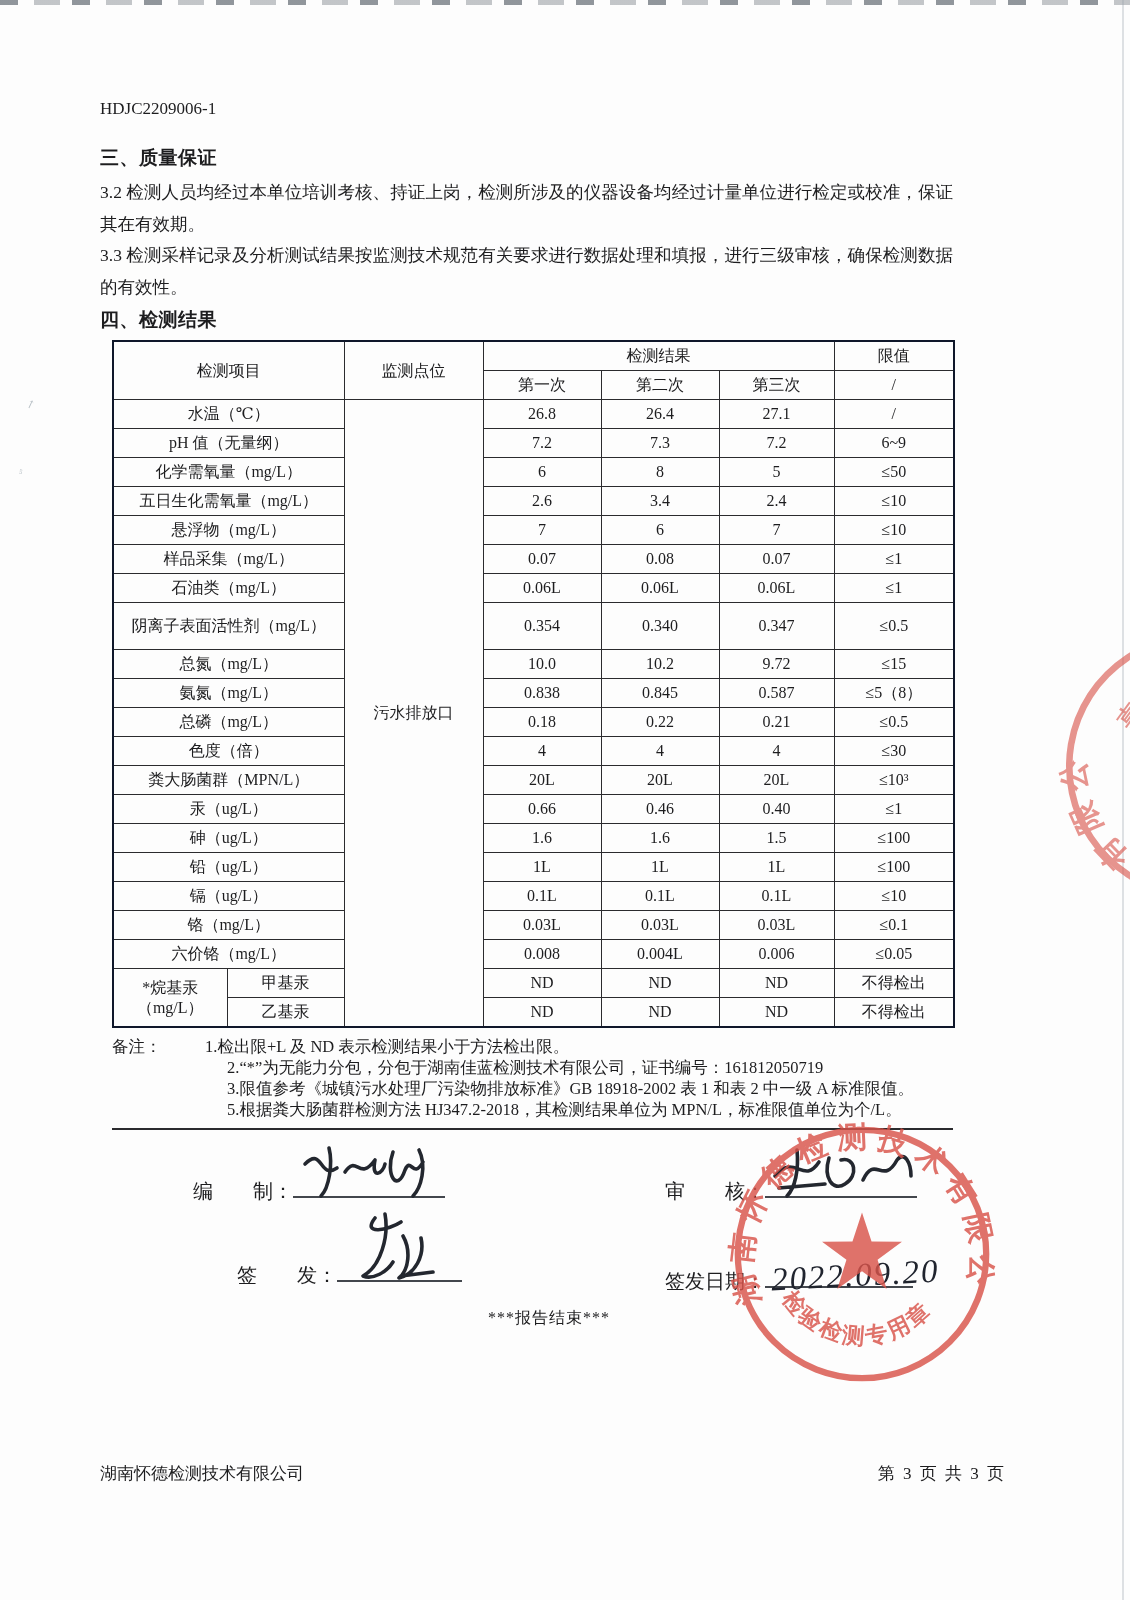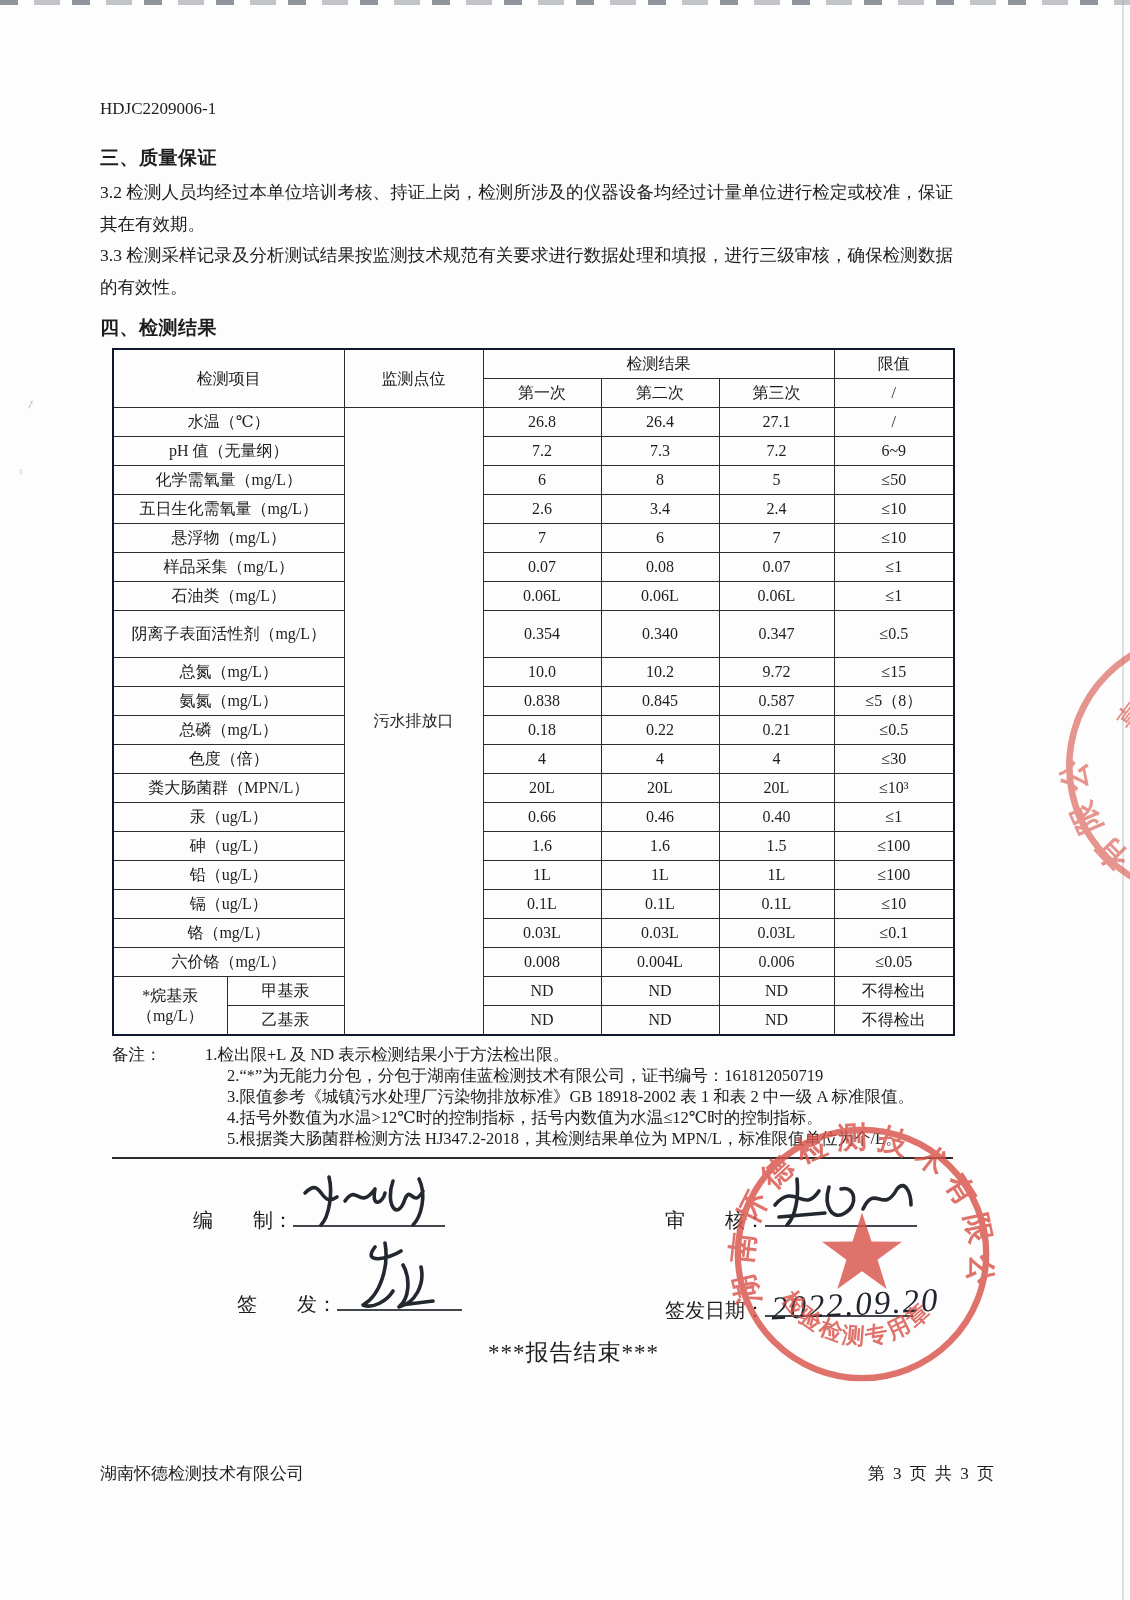--- a/index.html
+++ b/index.html
@@ -14,21 +14,21 @@
   .scan-top{position:absolute;top:0;left:0;width:100%;height:5px;
     background:repeating-linear-gradient(90deg,rgba(45,55,66,.65) 0 18px,rgba(45,55,66,0) 18px 34px,rgba(45,55,66,.35) 34px 60px,rgba(45,55,66,0) 60px 72px);
     opacity:.8;}
   .scan-right{position:absolute;top:0;right:6px;width:2px;height:100%;background:rgba(150,160,170,.30);}
   .scan-mark{position:absolute;color:rgba(125,140,152,.55);font-size:11px;}
   
   .content{position:absolute;left:100px;top:15px;width:853px;}
   .doc-header{display:flex;justify-content:space-between;align-items:baseline;padding-top:84px;font-size:17px;}
   .sec-title{font-size:19px;font-weight:bold;margin:26px 0 6px 0;letter-spacing:.5px;}
   .para{margin:0;font-size:17.5px;line-height:31.5px;text-align:justify;}
-  .sec-title.second{margin-top:12px;}
+  .sec-title.second{margin-top:4px;}
   
   table.results{border-collapse:collapse;margin:7px 0 0 12px;width:841px;table-layout:fixed;
     font-size:16px;}
   table.results th,table.results td{
     border:1px solid #2b2b2e;text-align:center;vertical-align:middle;
     padding:1px 2px;height:26px;font-weight:normal;line-height:1.25;}
   table.results{border:2px solid #0f172a;}
   table.results thead th{height:26px;}
   tr.tall td{height:44px;}
   td.prewrap{white-space:pre-line;}
@@ -45,24 +45,24 @@
   .sig-reviewed{left:565px;top:48px;}
   .sig-issued{left:93px;top:132px;margin-left:44px;}
   .sig-date{left:565px;top:138px;}
   .sig-line{display:inline-block;position:relative;border-bottom:2px solid #43474d;vertical-align:baseline;}
   .sig-line.w150{width:152px;}
   .sig-line.w125{width:125px;}
   .sig-line.w148{width:148px;}
   .sig-svg{position:absolute;left:4px;bottom:-6px;}
   .date-script{position:absolute;left:6px;bottom:-8px;font-size:33px;font-style:italic;
     color:#20242e;transform:rotate(-3deg);letter-spacing:2px;font-family:"Liberation Serif",serif;white-space:nowrap;}
-  .report-end{position:absolute;left:388px;top:178px;font-size:23px;letter-spacing:1px;}
+  .report-end{position:absolute;left:388px;top:178px;font-size:16px;letter-spacing:1px;}
   
   .doc-footer-left{position:absolute;left:100px;top:1462px;font-size:17px;}
-  .doc-footer-right{position:absolute;right:134px;top:1462px;font-size:17px;letter-spacing:2px;}
+  .doc-footer-right{position:absolute;right:124px;top:1462px;font-size:17px;letter-spacing:2px;}
   
   .stamp{position:absolute;color:#d9544b;}
   .stamp-big{left:727px;top:1119px;width:270px;height:270px;opacity:.82;}
   .stamp-partial{left:1058px;top:625px;width:282px;height:282px;opacity:.62;transform:rotate(168deg);}
   .stamp text{fill:currentColor;font-family:"Liberation Sans","DejaVu Sans",sans-serif;font-weight:bold;}
   .ink{stroke:#23272f;stroke-width:3.6;fill:none;stroke-linecap:round;stroke-linejoin:round;}
 </style>
 </head>
 <body>
 
@@ -261,21 +261,20 @@
           </tr>
         </tbody>
     </table>
 
     <div class="notes">
       <div class="notes-label">备注：</div>
       <div>
           <div class="note-line">1.检出限+L 及 ND 表示检测结果小于方法检出限。</div>
           <div class="note-line">2.“*”为无能力分包，分包于湖南佳蓝检测技术有限公司，证书编号：161812050719</div>
           <div class="note-line">3.限值参考《城镇污水处理厂污染物排放标准》GB 18918-2002 表 1 和表 2 中一级 A 标准限值。</div>
-          <div class="note-line">4.括号外数值为水温&gt;12℃时的控制指标，括号内数值为水温≤12℃时的控制指标。</div>
           <div class="note-line">5.根据粪大肠菌群检测方法 HJ347.2-2018，其检测结果单位为 MPN/L，标准限值单位为个/L。</div>
         </div>
     </div>
     <div class="notes-rule"></div>
 
     <div class="signoff">
       <div class="sig-item sig-prepared">
         <span>编　　制：</span><span class="sig-line w150"><svg class="sig-svg" width="140" height="62" viewBox="0 0 140 62">
               <path class="ink" d="M8,24 C26,6 22,40 40,28 M32,8 C36,24 32,48 24,56 M48,32 C60,14 62,42 78,20 C74,40 86,34 88,24"></path>
               <path class="ink" d="M96,12 C88,34 100,54 108,30 C114,16 116,40 126,22 M122,10 C130,26 124,48 116,56"></path>

